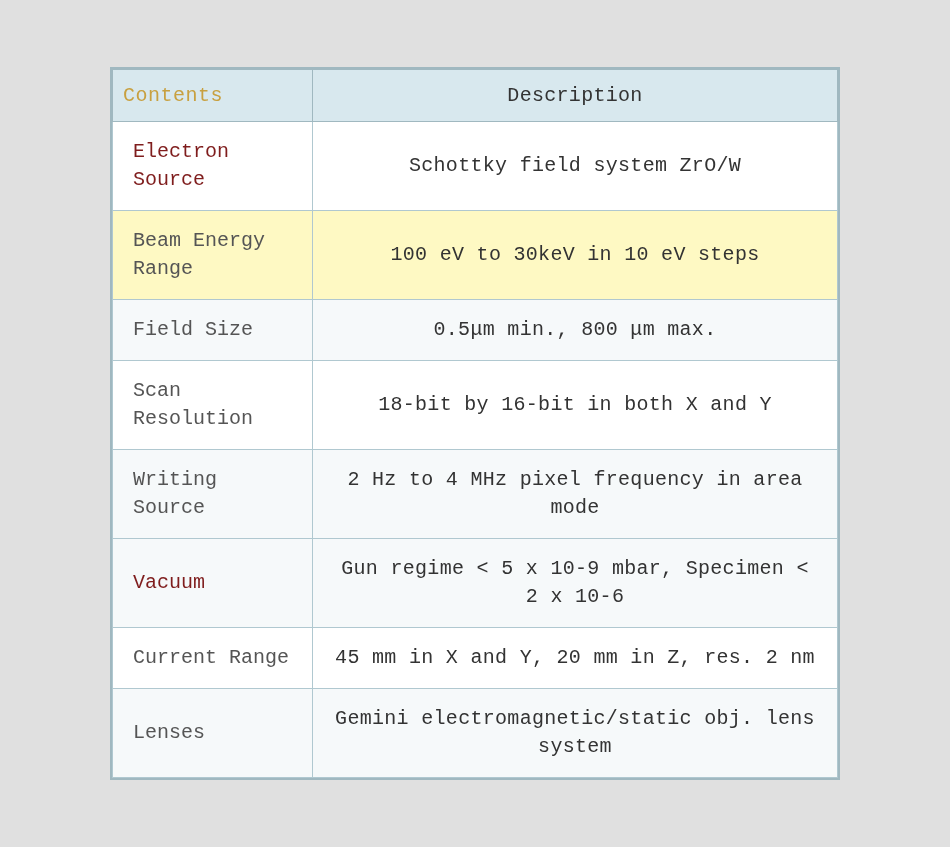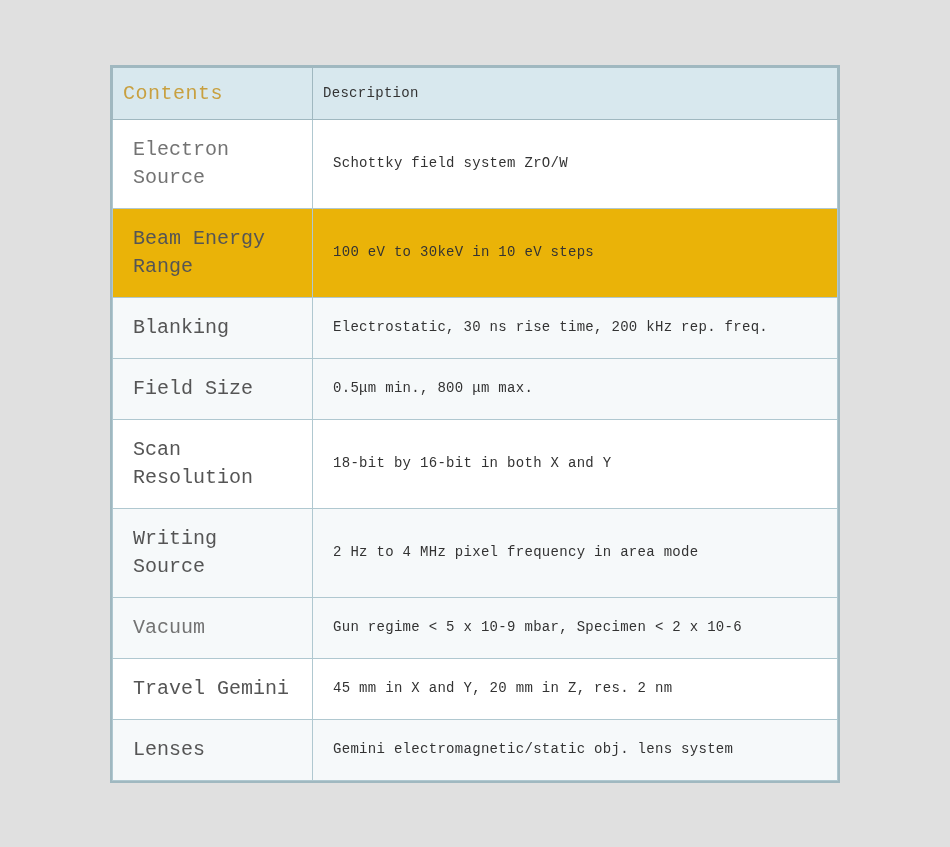--- a/index.html
+++ b/index.html
@@ -78,29 +78,29 @@
     }
 
     .col-contents {
       width: 200px;
       text-align: left;
       color: #c8a040;
       font-size: 20px;
     }
 
     .col-description {
-      text-align: left;
+      text-align: center;
       color: #333;
-      font-size: 14px;
+      font-size: 20px;
       letter-spacing: 0.3px;
     }
 
     
     .highlighted .col-contents {
-      color: #737373;
+      color: #7f1d1d;
     }
 
     
     .normal .col-contents {
       color: #555;
     }
 
     
     .watermark-circle {
       position: absolute;
@@ -128,46 +128,42 @@
       <tr>
         <th class="col-contents">Contents</th>
         <th class="col-description">Description</th>
       </tr>
     </thead>
     <tbody id="table-body">
     <tr class="highlighted" style="background: rgb(255, 255, 255);">
           <td class="col-contents">Electron Source</td>
           <td class="col-description">Schottky field system  ZrO/W</td>
         </tr>
-        <tr class="normal" style="background: #eab308;">
+        <tr class="normal" style="background: #fef9c3;">
           <td class="col-contents">Beam Energy Range</td>
           <td class="col-description">100 eV to 30keV in 10 eV steps</td>
-        </tr>
-        <tr class="normal" style="background: rgb(246, 249, 250);">
-          <td class="col-contents">Blanking</td>
-          <td class="col-description">Electrostatic, 30 ns rise time, 200 kHz rep. freq.</td>
         </tr>
         <tr class="normal" style="background: rgb(246, 249, 250); margin-top: 17px;">
           <td class="col-contents">Field Size</td>
           <td class="col-description">0.5μm min., 800 μm max.</td>
         </tr>
         <tr class="normal" style="background: rgb(255, 255, 255); margin-left: 32px;">
           <td class="col-contents">Scan Resolution</td>
           <td class="col-description">18-bit by 16-bit in both X and Y</td>
         </tr>
         <tr class="normal" style="background: rgb(246, 249, 250);">
           <td class="col-contents">Writing Source</td>
           <td class="col-description">2 Hz to 4 MHz pixel frequency in area mode</td>
         </tr>
         <tr class="highlighted" style="background: rgb(246, 249, 250);">
           <td class="col-contents">Vacuum</td>
           <td class="col-description">Gun regime &lt; 5 x 10-9 mbar, Specimen &lt; 2 x 10-6</td>
         </tr>
         <tr class="normal" style="background: rgb(255, 255, 255);">
-          <td class="col-contents">Travel Gemini</td>
+          <td class="col-contents">Current Range</td>
           <td class="col-description">45 mm in X and Y, 20 mm in Z, res. 2 nm</td>
         </tr>
         <tr class="normal" style="background: rgb(246, 249, 250);">
           <td class="col-contents">Lenses</td>
           <td class="col-description">Gemini electromagnetic/static obj. lens system</td>
         </tr>
       </tbody>
   </table>
 </div>
 

